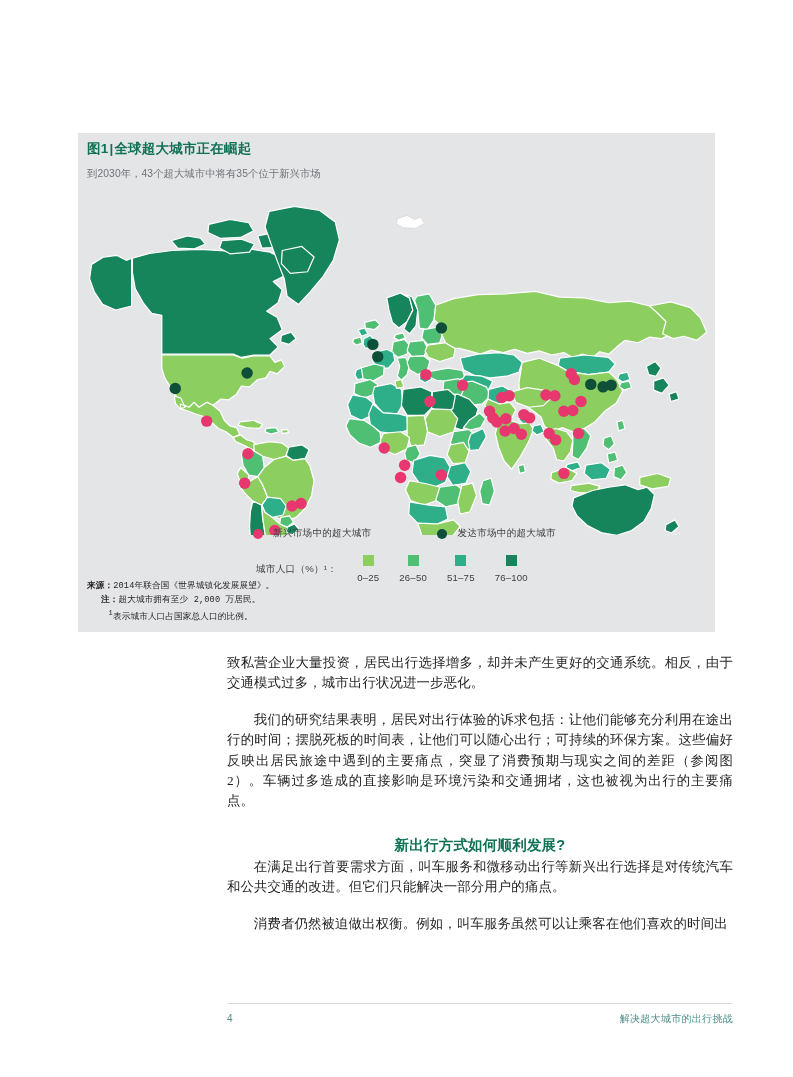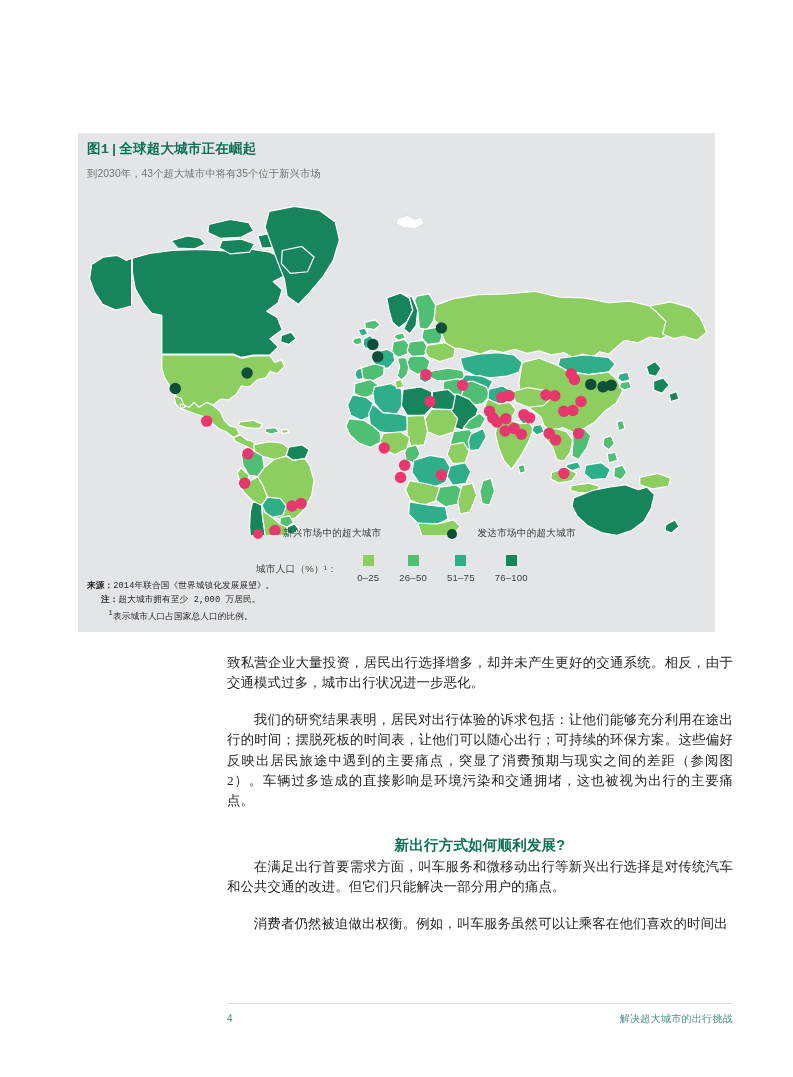--- a/index.html
+++ b/index.html
@@ -23,21 +23,21 @@
     top: 133px;
     width: 637px;
     height: 499px;
     background: #e4e5e7;
   }
 
   #exhibit-title {
     position: absolute;
     left: 9px;
     top: 7px;
-    font-family: Liberation Mono, monospace;
+    font-family: Liberation Sans, sans-serif;
     font-weight: bold;
     font-size: 13.5px;
     color: #0f7155;
     letter-spacing: 0.2px;
     white-space: nowrap;
   }
   #exhibit-title .bar {
     color: #0f7155;
     font-weight: bold;
     padding: 0 1px;
@@ -76,21 +76,21 @@
   #legend-markers {
     position: absolute;
     left: 175px;
     top: 0px;
     display: flex;
     gap: 66px;
   }
   .legend-marker-item {
     display: flex;
     align-items: center;
-    gap: 20px;
+    gap: 10px;
     white-space: nowrap;
   }
   .legend-dot {
     width: 10px;
     height: 10px;
     border-radius: 50%;
     flex: none;
   }
   .legend-marker-label {
     font-size: 9.6px;

